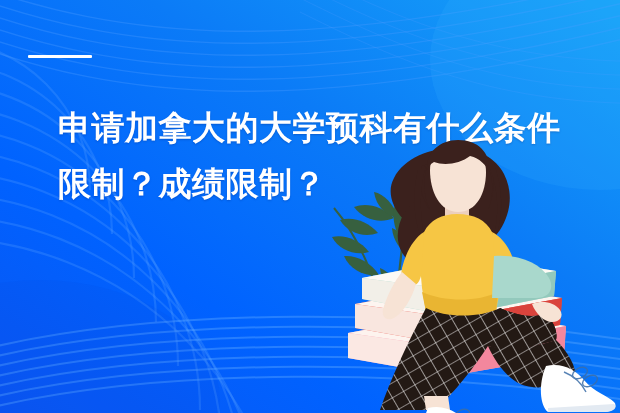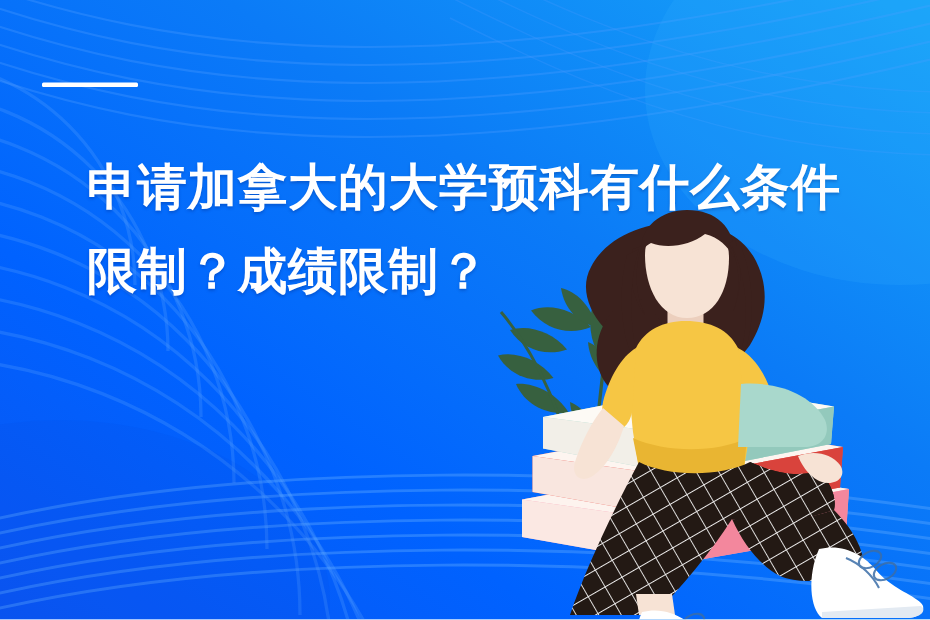--- a/index.html
+++ b/index.html
@@ -5,21 +5,21 @@
   html, body {
     margin: 0;
     padding: 0;
     background: #ffffff;
   }
   #banner {
     position: relative;
     width: 620px;
     height: 413px;
     overflow: hidden;
-    font-family: Liberation Mono, monospace;
+    font-family: Liberation Serif, serif;
     background: linear-gradient(115deg, #0a5cf5 0%, #0062ff 32%, #0a74f7 60%, #0f92f7 88%, #13a0f8 100%);
   }
   
   .bg-layer {
     position: absolute;
     inset: 0;
     pointer-events: none;
   }
   .bg-layer svg { display: block; width: 100%; height: 100%; }
 

